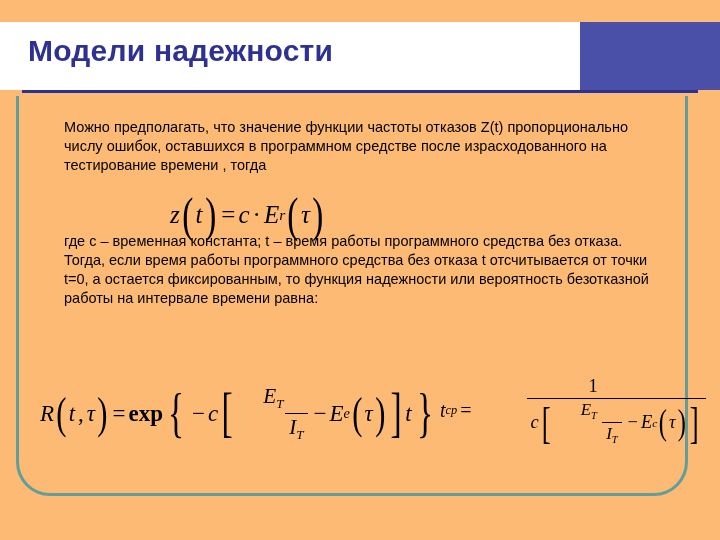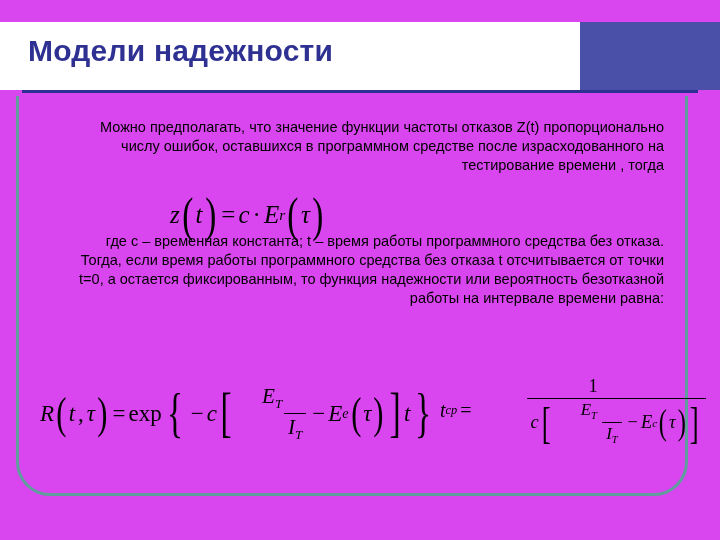--- a/index.html
+++ b/index.html
@@ -10,21 +10,21 @@
     width: 720px;
     height: 540px;
     background: #ffffff;
     font-family: "Liberation Sans", sans-serif;
     overflow: hidden;
   }
   .slide {
     position: relative;
     width: 720px;
     height: 540px;
-    background: #d946ef;
+    background: #fdba74;
   }
   
   .title-band {
     position: absolute;
     left: 0;
     top: 22px;
     width: 720px;
     height: 68px;
     background: #ffffff;
   }
@@ -64,21 +64,20 @@
     border: 3px solid #5f9e9c;
     border-radius: 0 0 34px 34px;
     border-top: none;
     box-sizing: border-box;
   }
   .para {
     position: absolute;
     color: #000000;
     font-size: 14.5px;
     line-height: 19px;
-    text-align: right;
   }
   .para-1 { left: 64px; top: 118px; width: 600px; }
   .para-2 { left: 64px; top: 232px; width: 600px; }
   .formula {
     position: absolute;
     font-family: "Liberation Serif", serif;
     color: #000000;
   }
   .formula-1 {
     left: 170px;
@@ -183,21 +182,21 @@
 
     <div class="fml fml-left">
       <span class="inline-mid">
         <span>R</span>
           <span class="paren-big">(</span>
           <span>t</span>
           <span class="op">,</span>
           <span>τ</span>
           <span class="paren-big">)</span>
         <span class="op">=</span>
-        <span style="font-style:normal;">exp</span>
+        <span style="font-style:normal;font-weight:bold;">exp</span>
         <span class="bracket">{</span>
         <span class="op">−</span>
           <span>c</span>
         <span class="bracket">[</span>
         <span class="frac">
           <span class="num"><span>E</span><span class="sub">T</span></span>
           <span class="den"><span>I</span><span class="sub">T</span></span>
         </span>
         <span class="op">−</span>
         <span>E</span>

